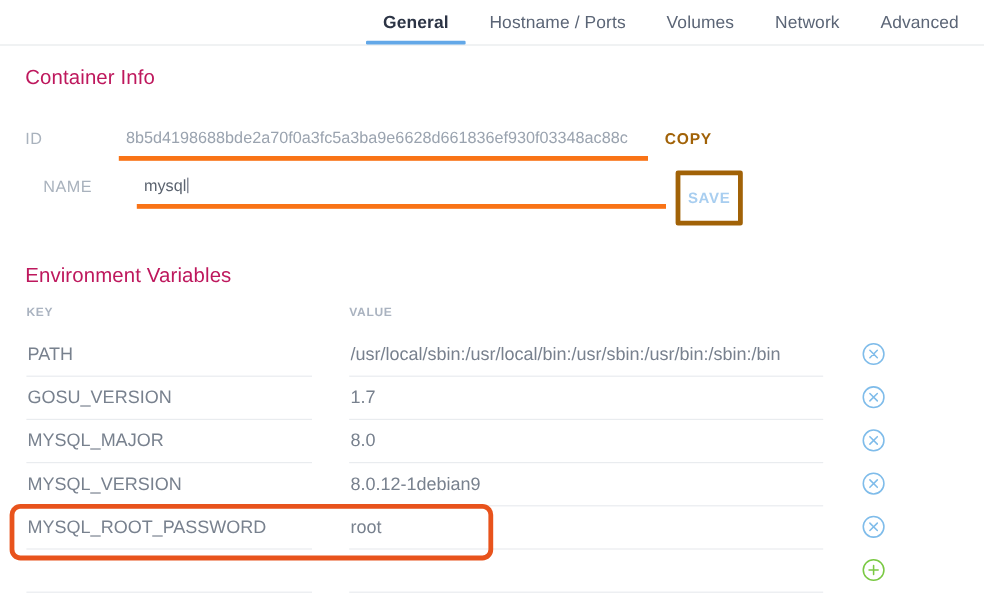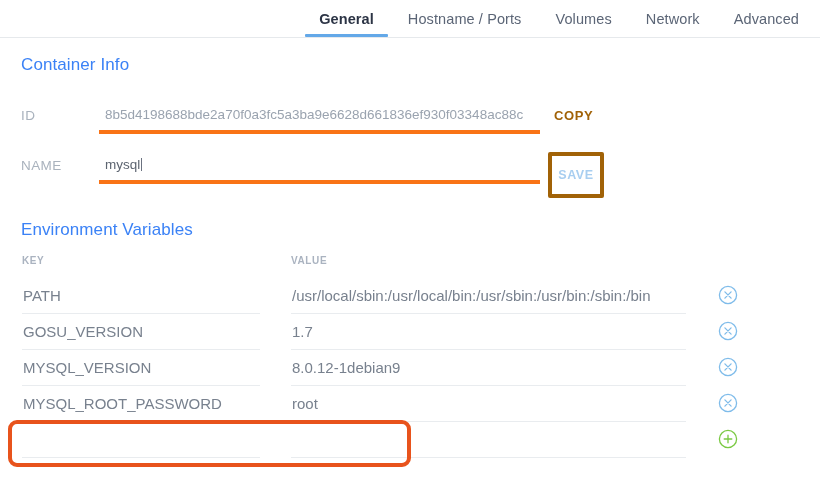--- a/index.html
+++ b/index.html
@@ -58,35 +58,35 @@
     height: 3px;
     background: #63a8e8;
     border-radius: 1px;
   }
 
   
   .section-title {
     position: absolute;
     left: 21px;
     font-size: 17px;
-    color: #3b82f6;
+    color: #be185d;
     letter-spacing: 0.1px;
   }
   #containerInfoTitle { top: 55px; }
   #envVarsTitle { top: 220px; }
 
   
   .form-row {
     position: absolute;
     left: 21px;
     width: 600px;
     height: 34px;
   }
   #rowId   { top: 102px; }
-  #rowName { top: 152px; }
+  #rowName { top: 142px; margin-left: 15px; }
 
   .form-label {
     position: absolute;
     left: 0;
     top: 6px;
     width: 78px;
     font-size: 13.5px;
     color: #a9b2bd;
     letter-spacing: 0.4px;
   }
@@ -293,20 +293,34 @@
         <div class="cell-text">1.7</div>
       </div>
       <div class="row-action">
         <svg width="20" height="20" viewBox="0 0 20 20">
           <circle cx="10" cy="10" r="8.6" fill="none" stroke="#7fbcea" stroke-width="1.3"></circle>
           <path d="M6.9 6.9 L13.1 13.1 M13.1 6.9 L6.9 13.1" stroke="#7fbcea" stroke-width="1.3" stroke-linecap="round"></path>
         </svg>
       </div>
     </div>
 
+    <div class="env-row">
+      <div class="cell cell-key">
+        <div class="cell-text">MYSQL_MAJOR</div>
+      </div>
+      <div class="cell cell-val">
+        <div class="cell-text">8.0</div>
+      </div>
+      <div class="row-action">
+        <svg width="20" height="20" viewBox="0 0 20 20">
+          <circle cx="10" cy="10" r="8.6" fill="none" stroke="#7fbcea" stroke-width="1.3"></circle>
+          <path d="M6.9 6.9 L13.1 13.1 M13.1 6.9 L6.9 13.1" stroke="#7fbcea" stroke-width="1.3" stroke-linecap="round"></path>
+        </svg>
+      </div>
+    </div>
 
     <div class="env-row">
       <div class="cell cell-key">
         <div class="cell-text">MYSQL_VERSION</div>
       </div>
       <div class="cell cell-val">
         <div class="cell-text">8.0.12-1debian9</div>
       </div>
       <div class="row-action">
         <svg width="20" height="20" viewBox="0 0 20 20">

